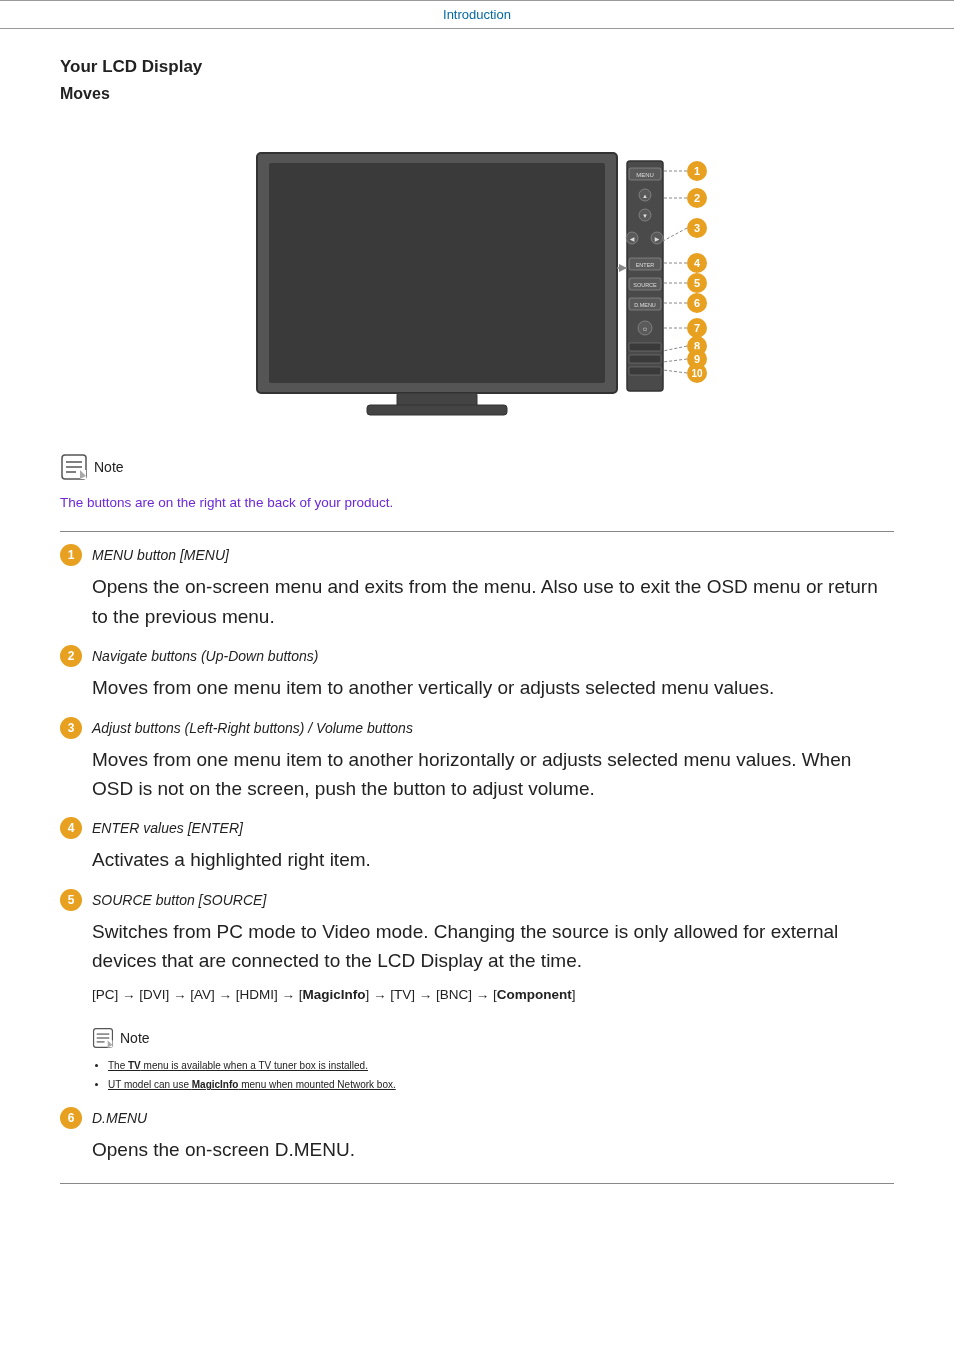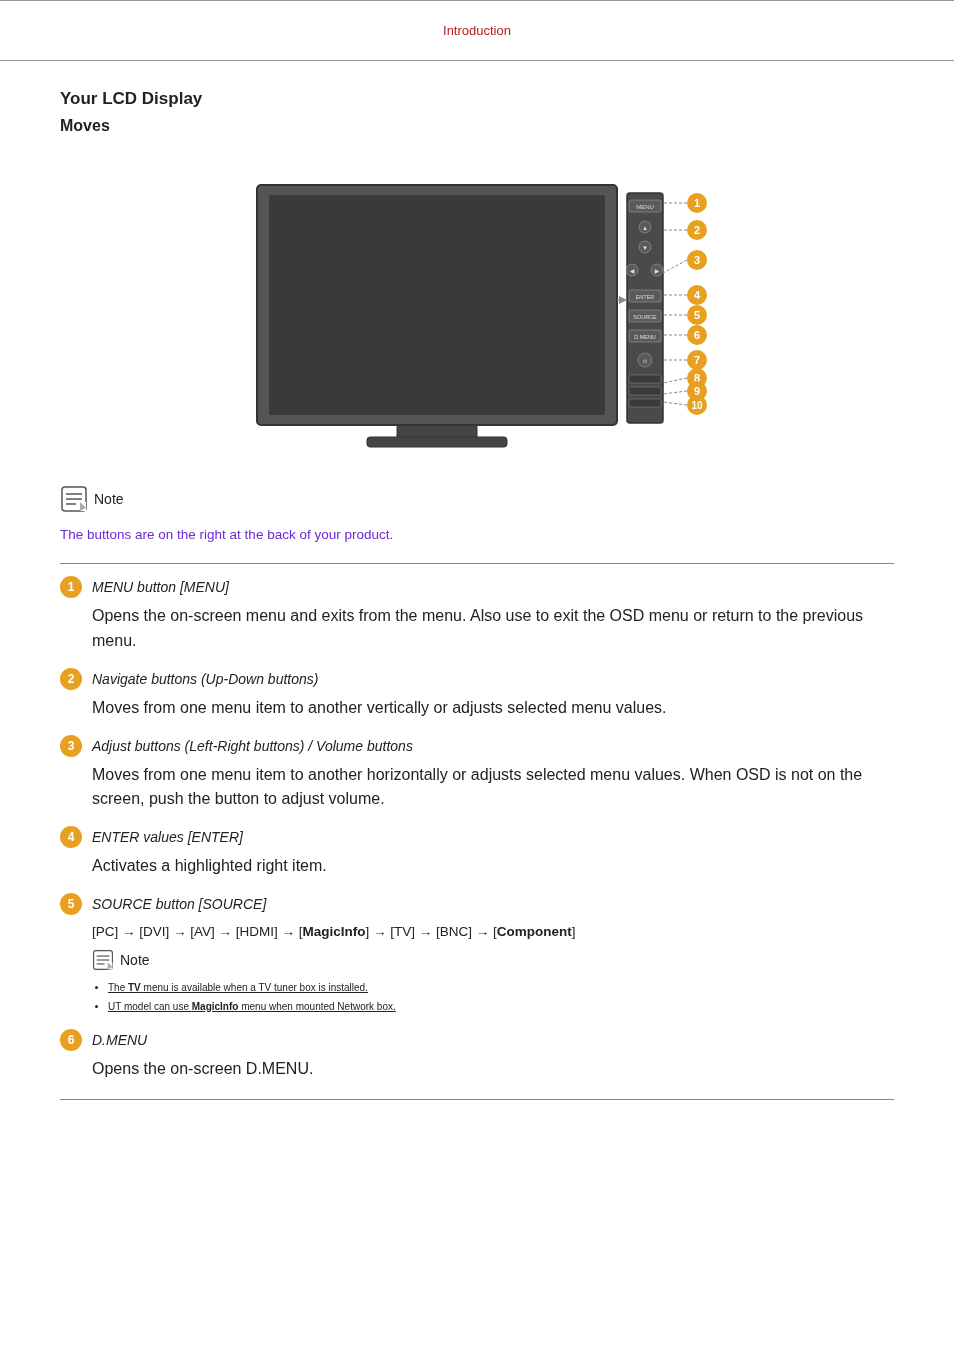--- a/index.html
+++ b/index.html
@@ -10,23 +10,23 @@
       color: #222;
       background: #fff;
       width: 954px;
       min-height: 1350px;
     }
 
     .page-header {
       border-top: 1px solid #999;
       border-bottom: 1px solid #999;
       text-align: center;
-      padding: 22px 0;
+      padding: 6px 0;
       font-size: 13px;
-      color: #b91c1c;
+      color: #0369a1;
       margin-bottom: 20px;
     }
 
     .content {
       padding: 0 60px;
     }
 
     .section-title {
       font-size: 17px;
       font-weight: bold;
@@ -112,29 +112,29 @@
       flex-shrink: 0;
     }
 
     .button-name {
       font-style: italic;
       font-size: 14px;
     }
 
     .button-desc {
       margin-left: 32px;
-      font-size: 16px;
+      font-size: 19px;
       line-height: 1.55;
       color: #222;
       margin-bottom: 8px;
     }
 
     .source-chain {
       margin-left: 32px;
-      margin-bottom: 6px;
+      margin-bottom: 22px;
       font-size: 13.5px;
       line-height: 1.6;
     }
 
     .source-chain b {
       font-weight: bold;
     }
 
     .inline-note {
       display: flex;
@@ -323,20 +323,21 @@
         <span class="button-name">ENTER values [ENTER]</span>
       </div>
       <p class="button-desc">Activates a highlighted right item.</p>
     </div>
 
     <div class="button-item">
       <div class="button-header">
         <div class="num-badge">5</div>
         <span class="button-name">SOURCE button [SOURCE]</span>
       </div>
+      <p class="button-desc">Switches from PC mode to Video mode. Changing the source is only allowed for external devices that are connected to the LCD Display at the time.</p>
 
       <div class="source-chain">
         [PC] → [DVI] → [AV] → [HDMI] → [<b>MagicInfo</b>] → [TV] → [BNC] → [<b>Com­ponent</b>]
       </div>
 
       <div class="inline-note">
         <svg class="note-icon" viewBox="0 0 28 28" width="22" height="22">
           <rect x="2" y="2" width="24" height="24" rx="3" fill="none" stroke="#555" stroke-width="1.5"></rect>
           <line x1="6" y1="9" x2="22" y2="9" stroke="#555" stroke-width="1.5"></line>
           <line x1="6" y1="14" x2="22" y2="14" stroke="#555" stroke-width="1.5"></line>

